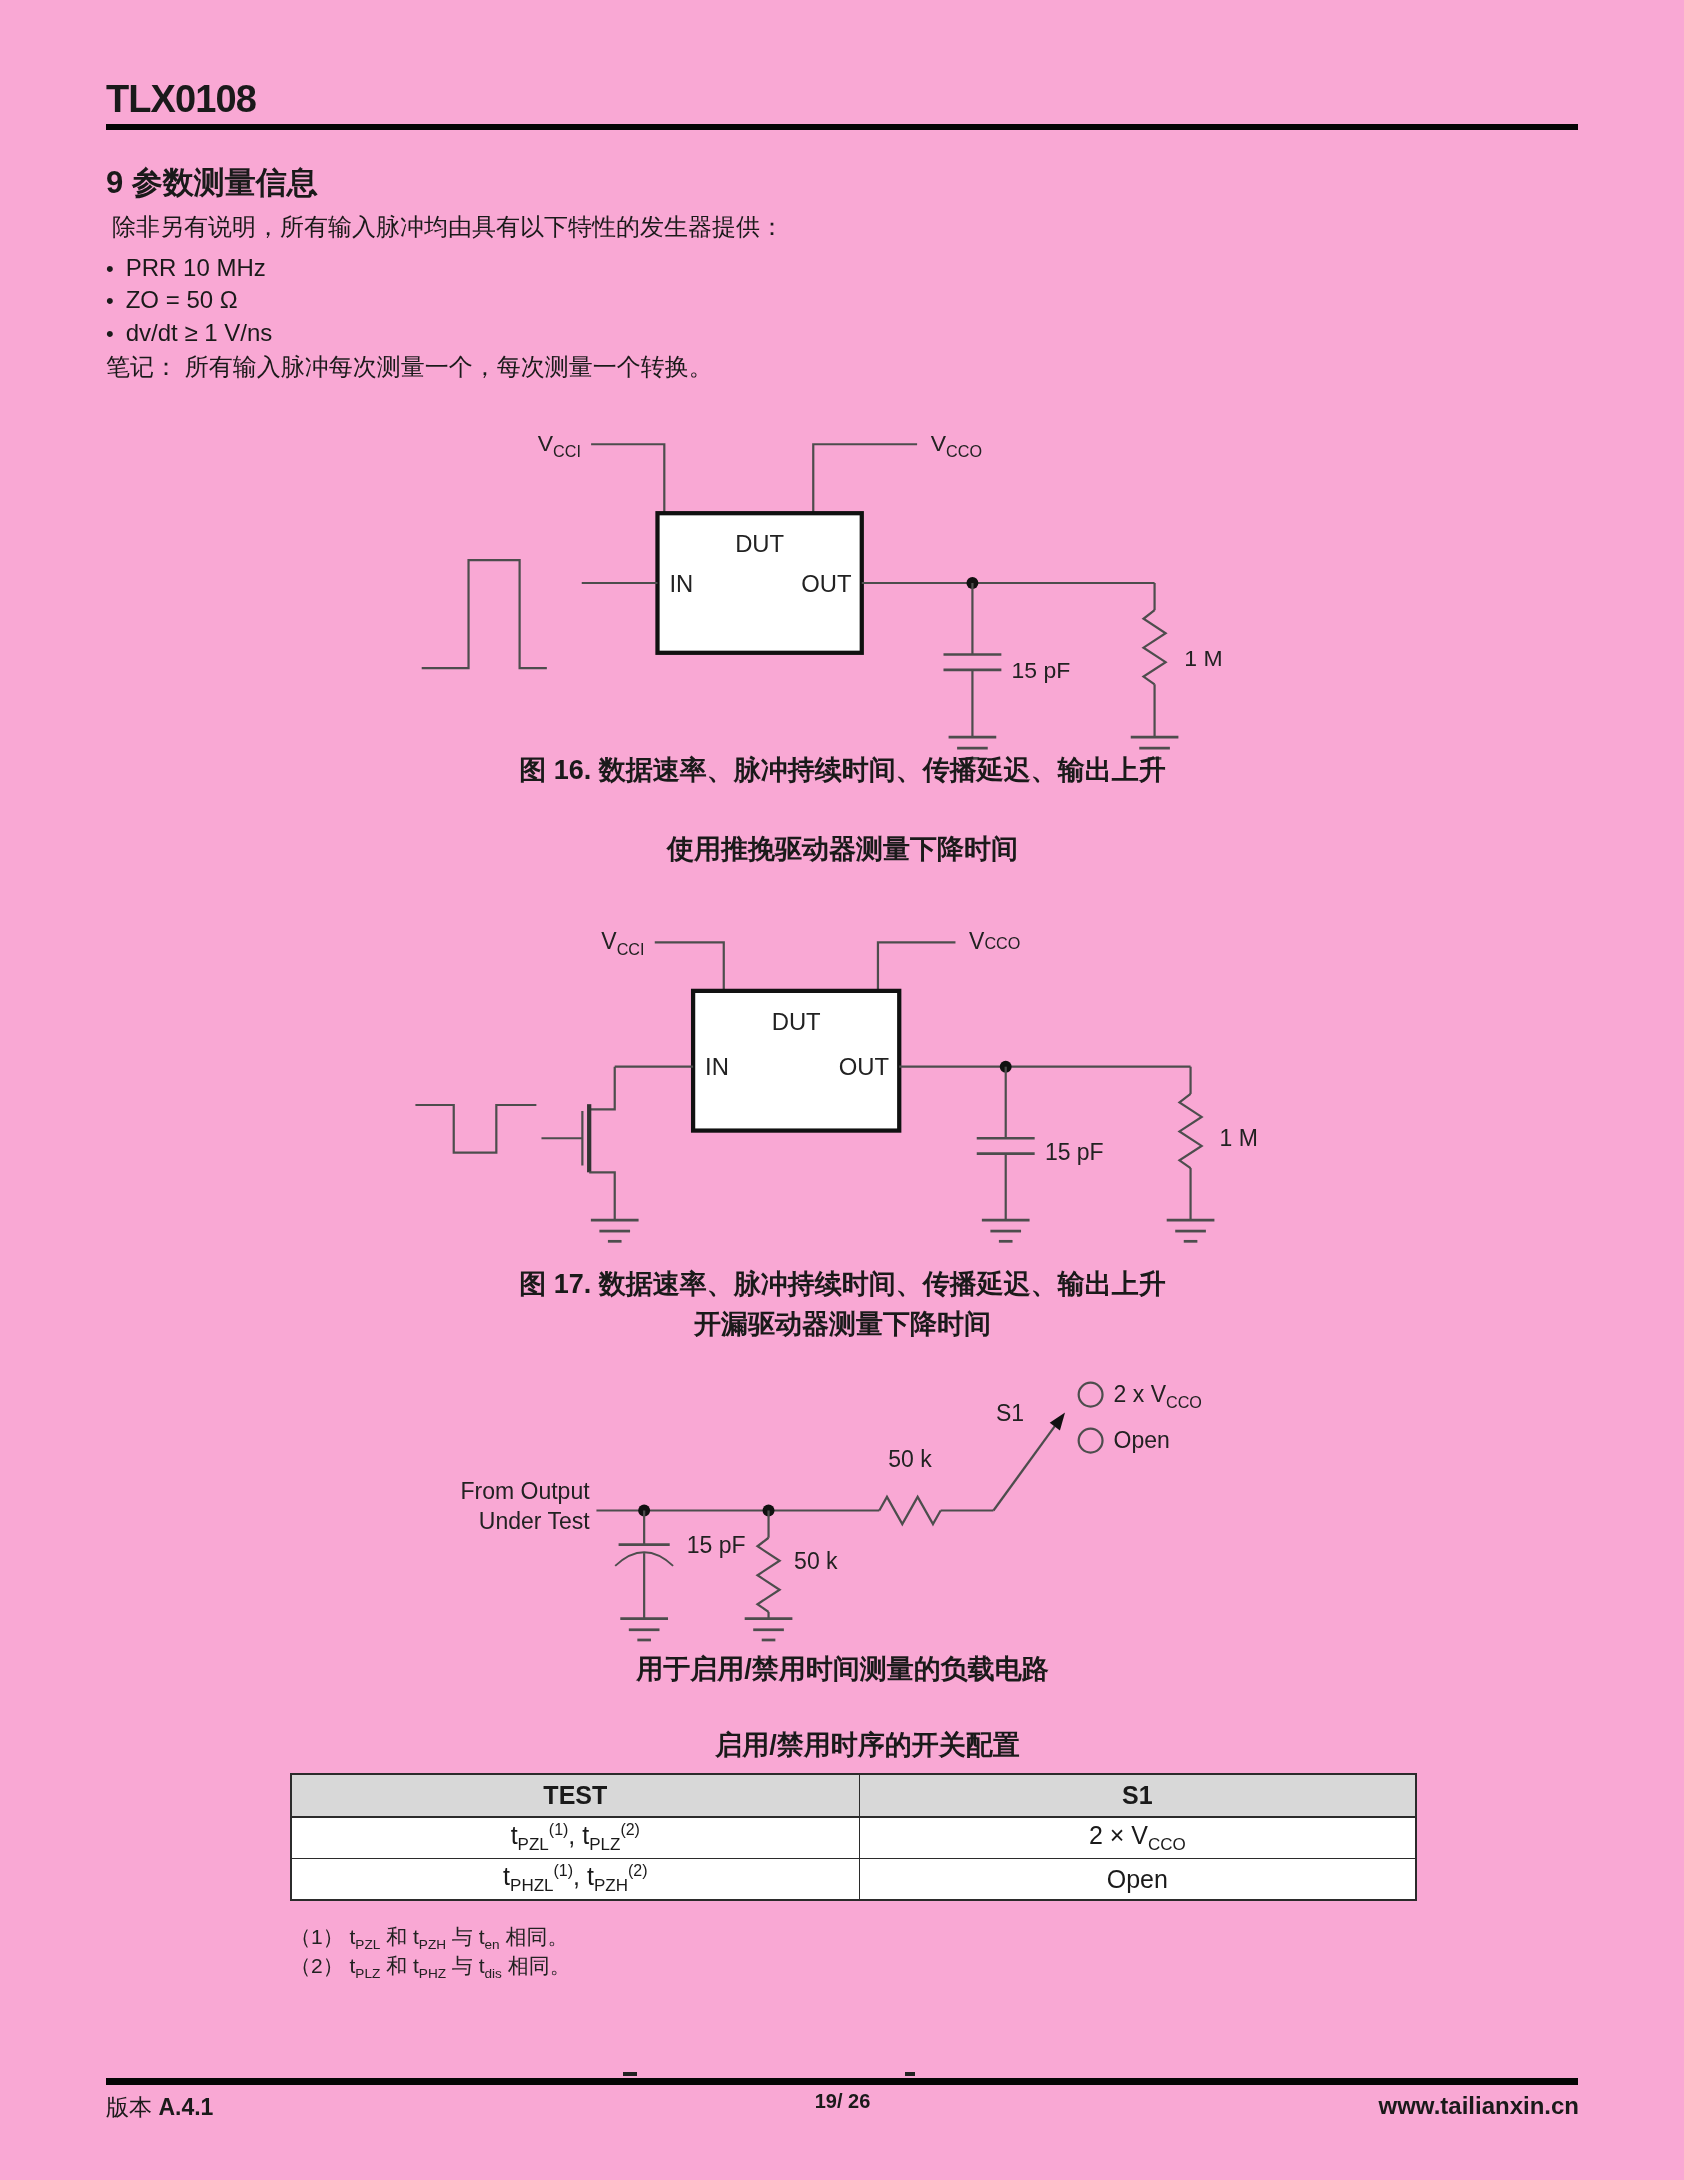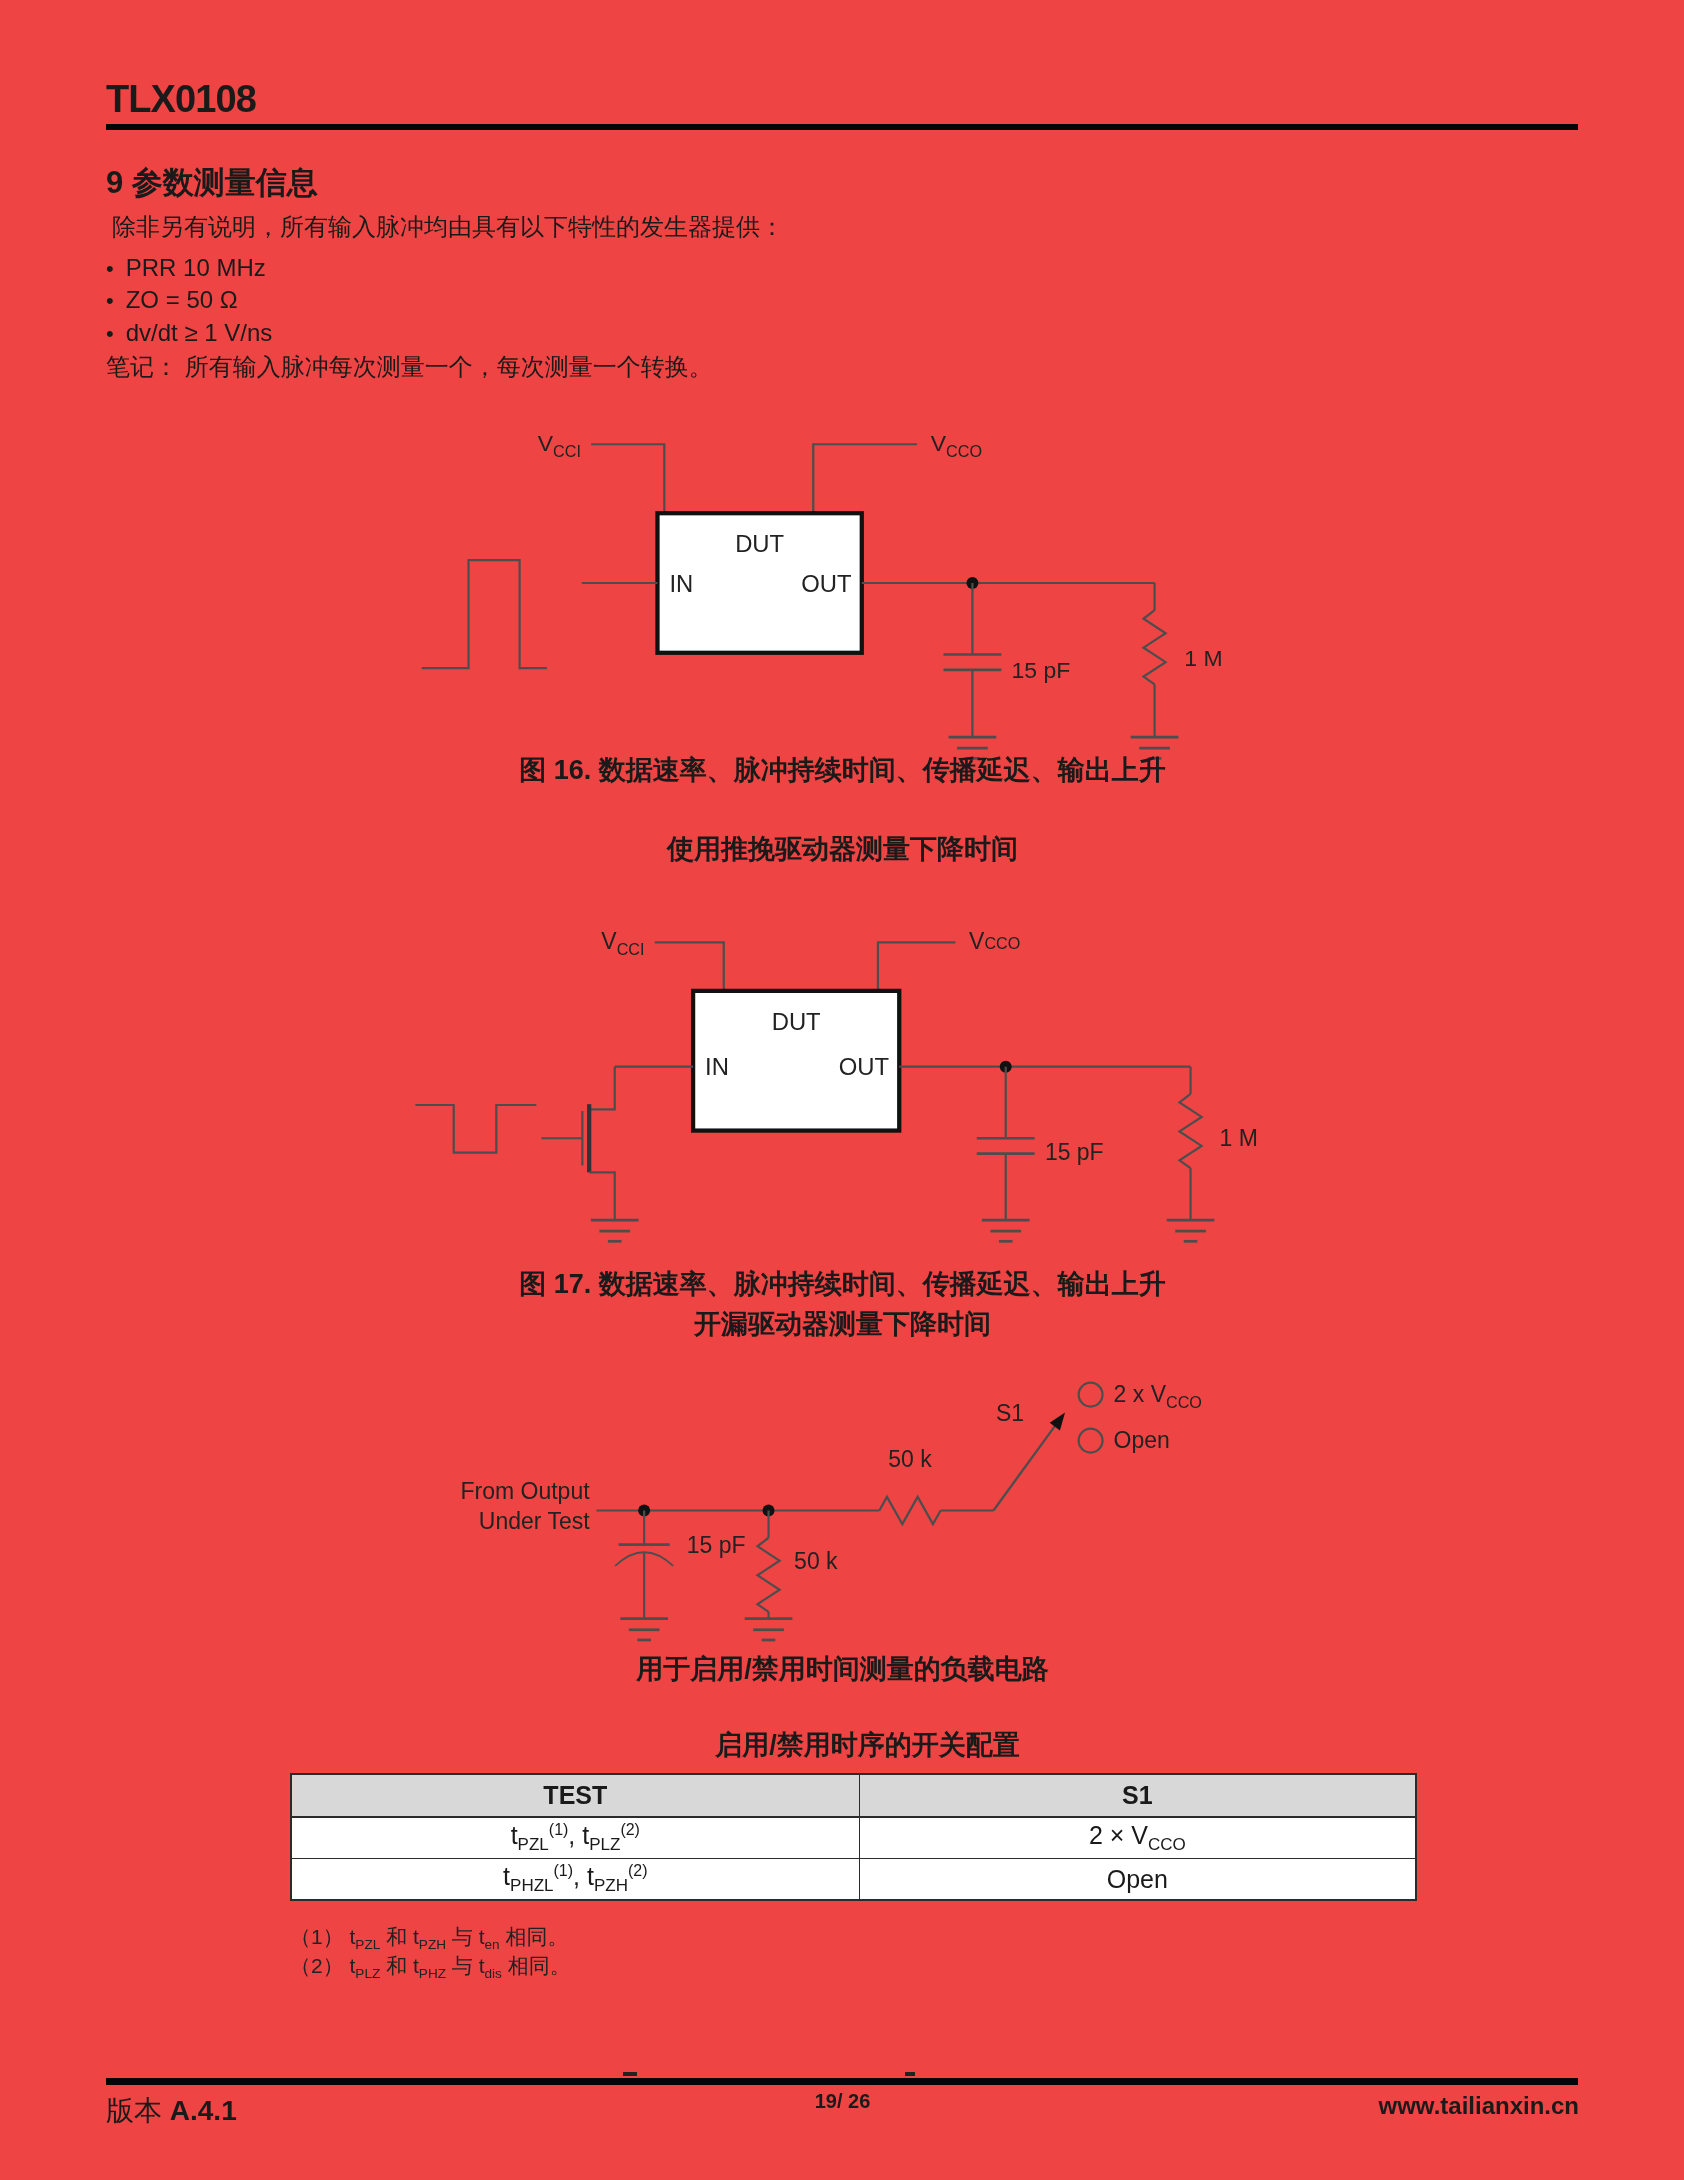--- a/index.html
+++ b/index.html
@@ -1,17 +1,17 @@
 <!DOCTYPE html>
 <html style="font-size:13.6px"><head>
 <meta charset="utf-8">
 <style>
   html,body{margin:0;padding:0;background:#e8e8e8;}
   #page{
-    position:relative;width:1685px;height:2181px;background:#ef4444;
+    position:relative;width:1685px;height:2181px;background:#f9a8d4;
     font-family:"Liberation Sans",sans-serif;color:#1a1a1a;overflow:hidden;
   }
   .abs{position:absolute;}
   #doc-title{left:106px;top:78px;font-size:38px;font-weight:800;letter-spacing:-0.9px;}
   #header-rule{left:106px;top:124px;width:1472px;height:6px;background:#050505;}
   #section-heading{left:106px;top:162px;font-size:31px;font-weight:800;}
   #intro-text{left:112px;top:211px;font-size:24px;}
   .bullet-row{left:106px;font-size:24px;display:flex;gap:12px;}
   .bullet-glyph{font-size:22px;line-height:29px;}
   #note-text{left:106px;top:351px;font-size:24px;}
@@ -31,21 +31,21 @@
   #switch-table th{background:#d8d8d8;height:39px;font-weight:800;border-bottom:2.6px solid #2b2b2b;}
   #switch-table td{height:38px;background:#fff;}
   #switch-table{border:2.6px solid #2b2b2b;}
   #switch-table sub{font-size:17px;}
   #switch-table sup{font-size:16px;}
   .footnote{left:290px;font-size:21px;color:#222;}
   .footnote sub{font-size:13.6px;}
   #table-title{left:0;width:1685px;text-align:center;font-size:27px;font-weight:700;margin-left:25px;}
   #footer-rule{left:106px;top:2078px;width:1472px;height:6.8px;background:#050505;}
   .footer-tick{height:4.3px;background:#222;top:2072px;}
-  #footer-version{left:106px;top:2092px;font-size:28px;}
+  #footer-version{left:106px;top:2092px;font-size:23px;}
   #footer-version .ver{font-weight:800;}
   #footer-page{left:0;top:2090px;width:1685px;text-align:center;font-size:20px;font-weight:800;}
   #footer-site{right:106px;top:2092px;font-size:24px;font-weight:700;position:absolute;}
 </style>
 </head>
 <body>
 
 <div id="page">
 
   <div class="abs" id="doc-title">TLX0108</div>

